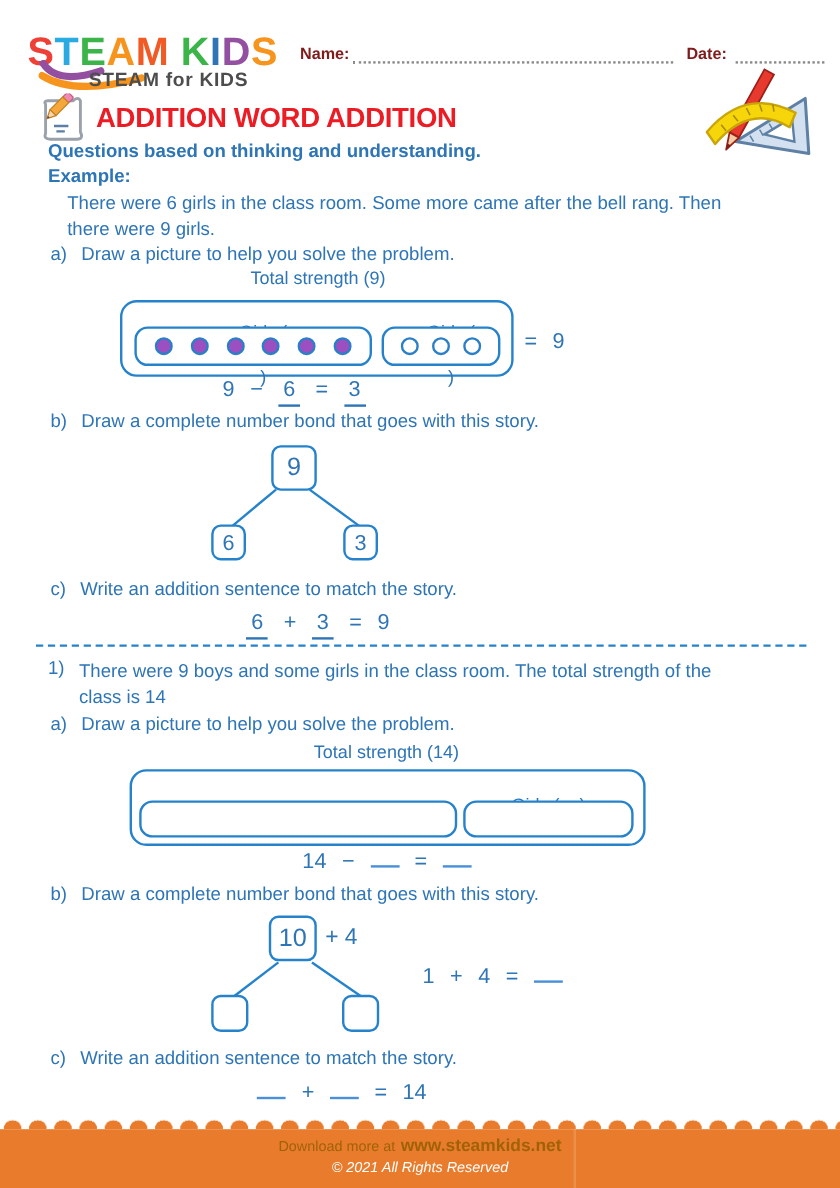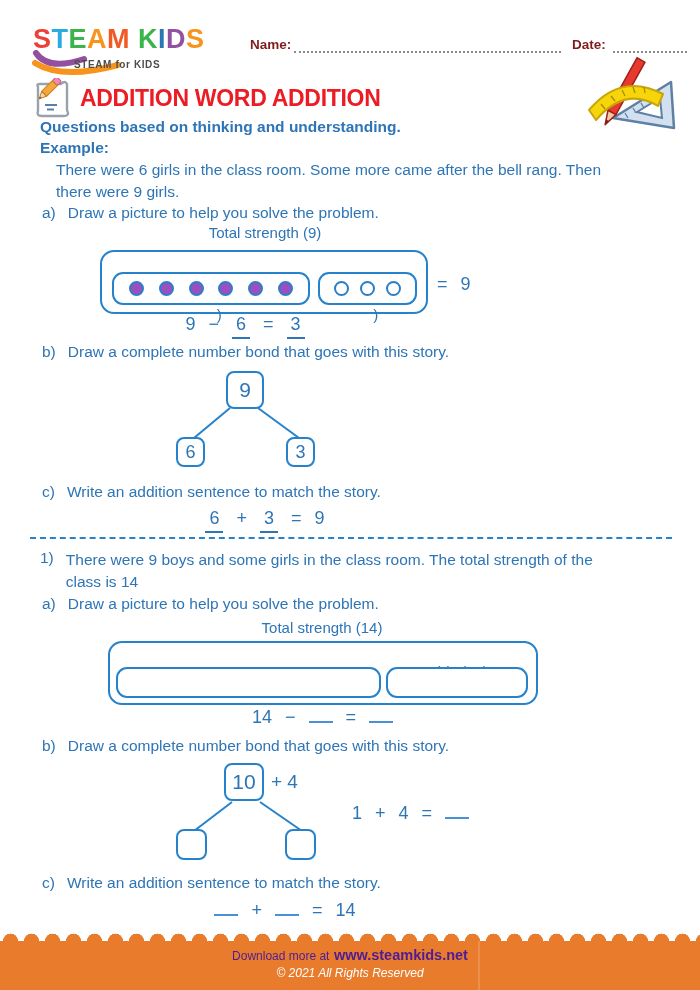--- a/index.html
+++ b/index.html
@@ -6,24 +6,24 @@
   html,body { background:#ffffff; }
   .page {
     position:relative; width:700px; height:990px; margin:0 auto;
     background:#ffffff; overflow:hidden;
     font-family:"Liberation Sans", sans-serif;
     color:#2e75b6;
   }
   .abs { position:absolute; }
 
   
-  .logo-word { left:33px; top:26px; font-size:27px; font-weight:800; letter-spacing:0.5px; line-height:1; }
+  .logo-word { left:23px; top:26px; font-size:33px; font-weight:800; letter-spacing:0.5px; line-height:1; }
   .logo-word span { display:inline-block; }
   .logo-swoosh { left:32px; top:50px; }
-  .logo-tagline { left:74px; top:59px; font-size:10px; font-weight:700; color:#4d4d4d; letter-spacing:0.6px;text-align:right; }
+  .logo-tagline { left:74px; top:59px; font-size:16px; font-weight:700; color:#4d4d4d; letter-spacing:0.6px;text-align:right; }
 
   .nd-label { top:37px; font-size:13.5px; font-weight:600; color:#7f1d1d; }
   .dotline { top:36px; height:17px; border-bottom:2px dotted #8a8a8a; }
 
   
   .title-icon { left:31px; top:78px; }
   .page-title { left:80px; top:85px; font-size:23px; font-weight:800; color:#ec1c24; letter-spacing:-0.3px; }
 
   
   .blue-bold { font-size:15.5px; font-weight:700; color:#2e75b6; }
@@ -56,21 +56,21 @@
   .bond-top { font-size:21px; }
   .bond-note { font-size:19px; color:#2e75b6; }
 
   .divider { border-top:2px dashed #2582cb; height:0; }
 
   
   .scallops { left:0; top:930px; width:700px; height:11px;
     background-image:radial-gradient(circle 10.5px at 50% 100%, #e87c2c 70%, rgba(232,124,44,0) 72%);
     background-size:21px 11px; background-repeat:repeat-x; }
   .footband { left:0; top:941px; width:700px; height:49px; background:#e87c2c; }
-  .footline1 { left:0; top:946px; width:700px; text-align:center; color:#4c1d95; }
+  .footline1 { left:0; top:946px; width:700px; text-align:center; color:#a16207; }
   .footline1 .pre { font-size:12px; }
   .footline1 .site { font-size:14.5px; font-weight:700; }
   .footline2 { left:0; top:966px; width:700px; text-align:center;
                color:#fff; font-size:12px; font-style:italic; }
   .footseam { left:478px; top:941px; width:2px; height:49px; background:rgba(255,255,255,0.15); }
 </style>
 </head>
 <body>
 
 <div class="page">

